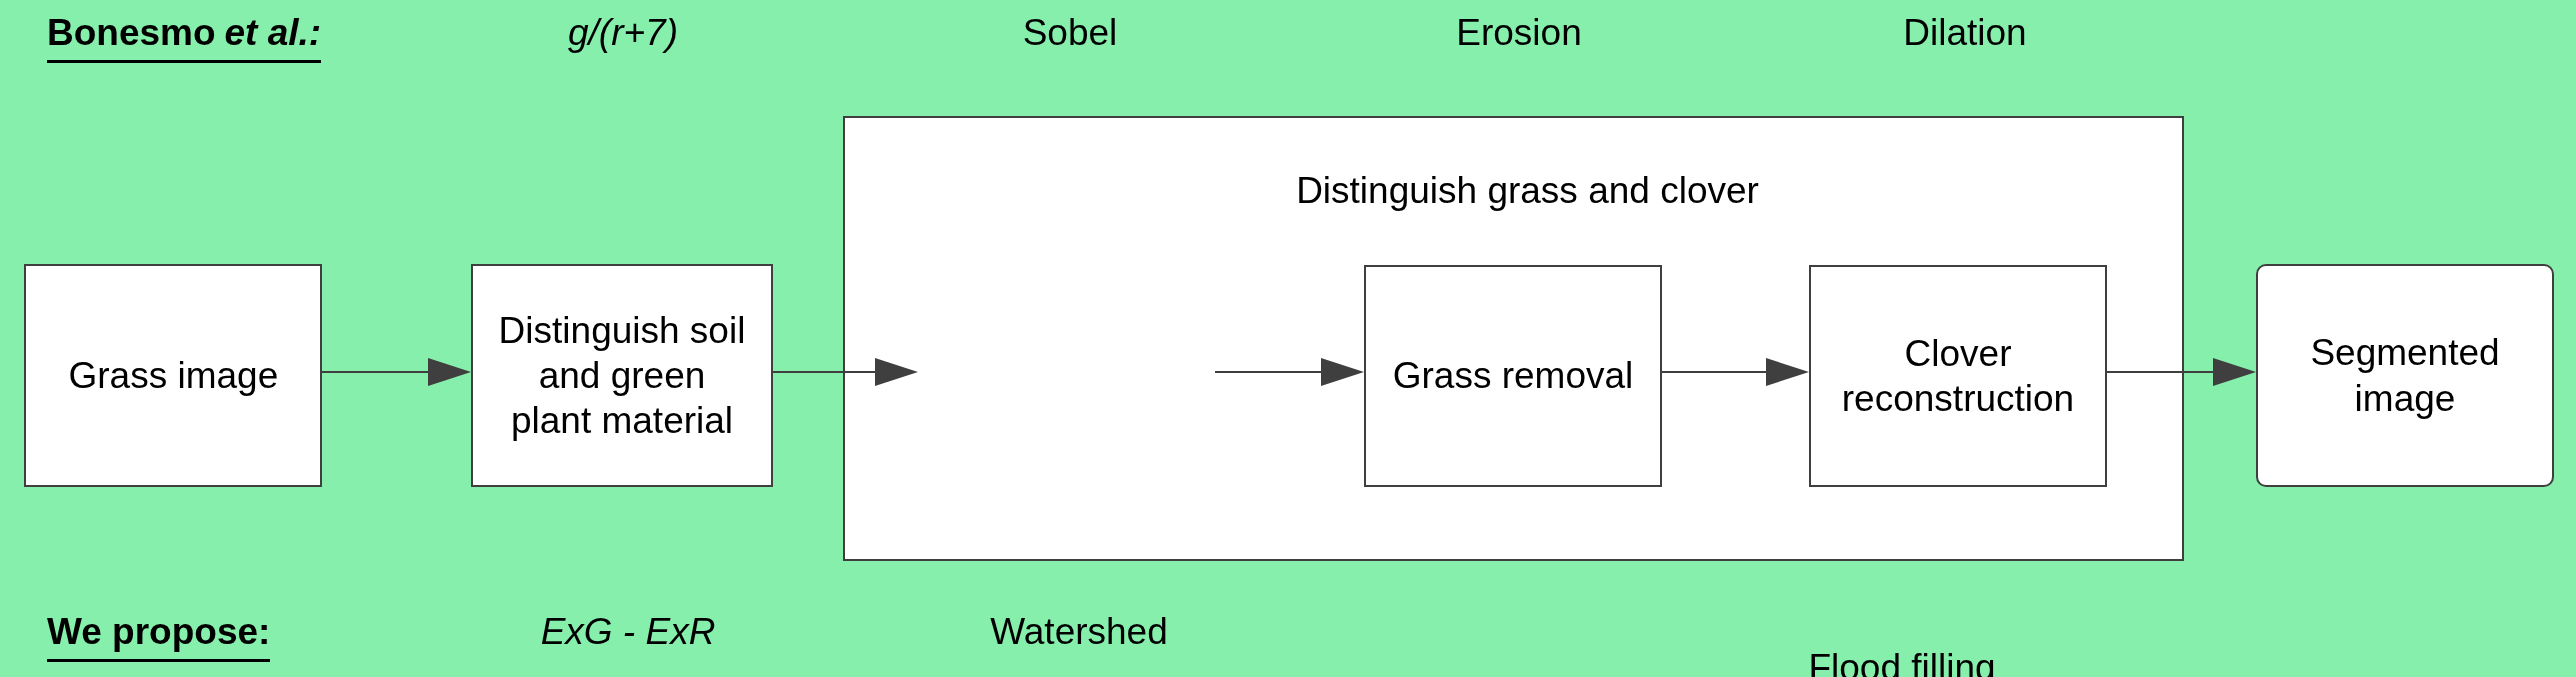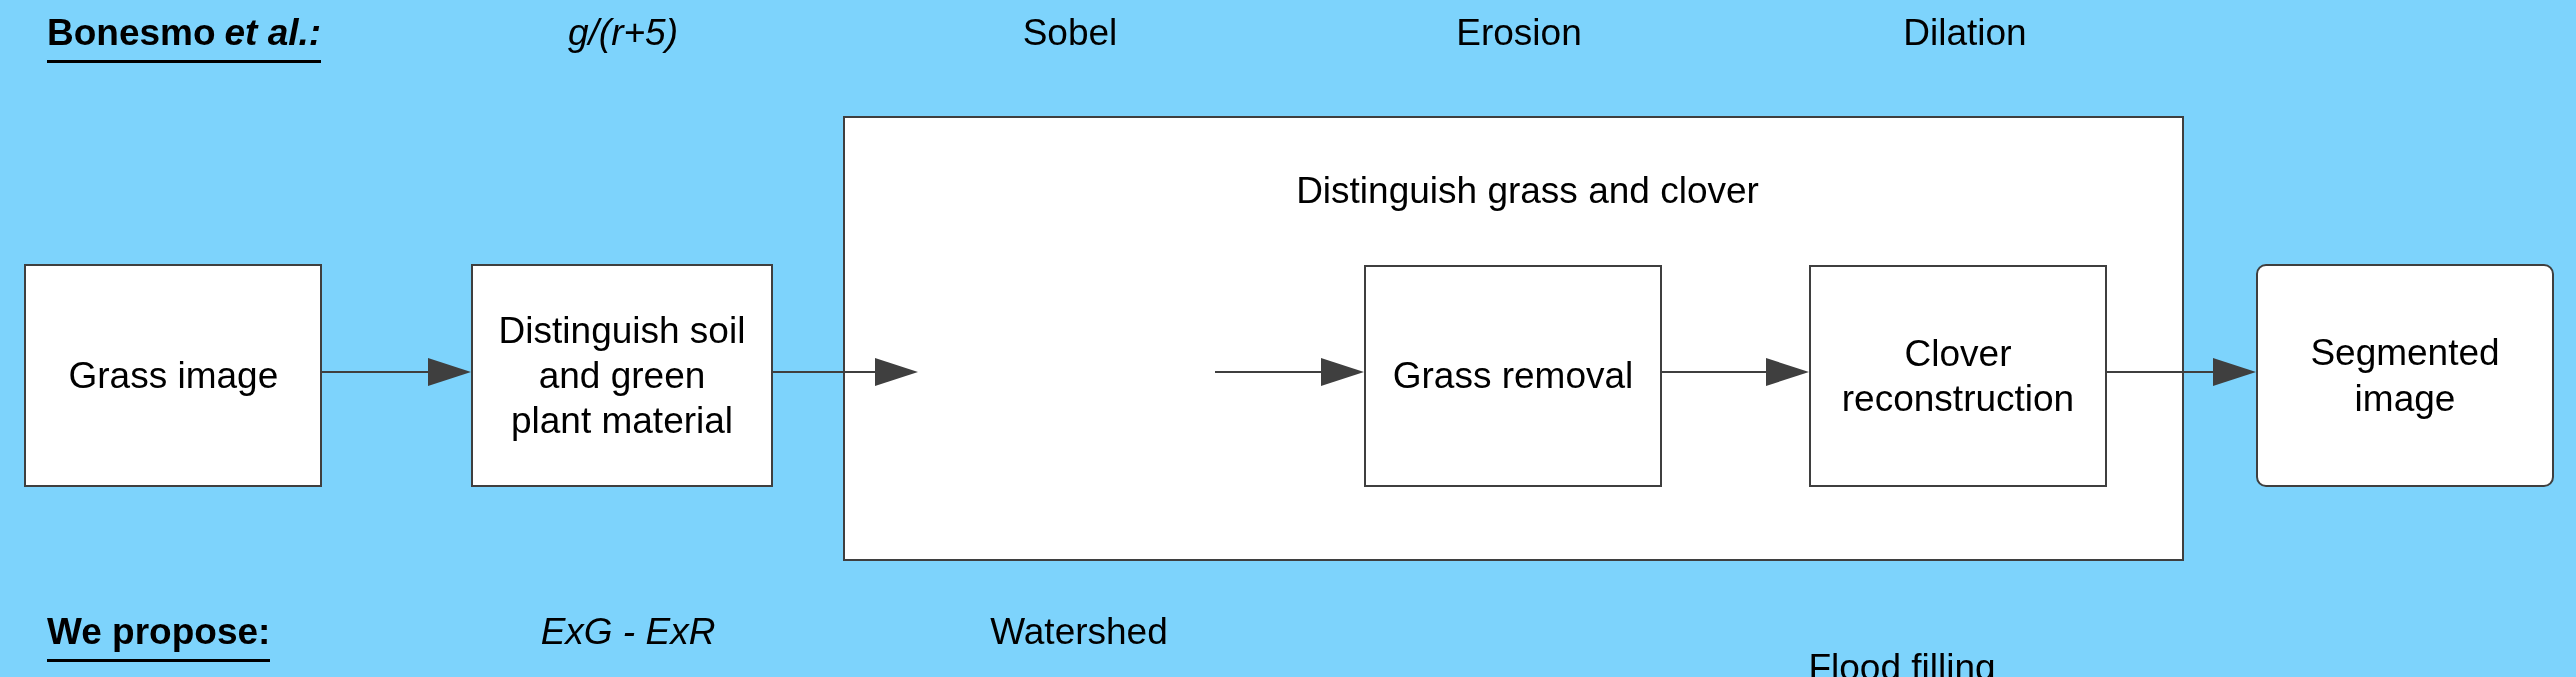--- a/index.html
+++ b/index.html
@@ -4,21 +4,21 @@
 <style>
   html, body {
     margin: 0;
     padding: 0;
     background: #ffffff;
   }
   .canvas {
     position: relative;
     width: 2576px;
     height: 678px;
-    background: #7dd3fc;
+    background: #86efac;
     font-family: "Liberation Sans", sans-serif;
     color: #000000;
     overflow: hidden;
   }
   .lbl {
     position: absolute;
     font-size: 37px;
     line-height: 1.2;
     white-space: nowrap;
     color: #000000;
@@ -91,21 +91,21 @@
   }
 </style>
 </head>
 <body>
 
 <div class="canvas">
 
   <div class="lbl hdr" style="left:47px; top:10.7px;">
     <span class="underline-wrap"><span class="name-gap">Bonesmo</span><span class="it">et al.:</span></span>
   </div>
-  <div class="lbl it centered" style="left:623px; top:10.7px;">g/(r+5)</div>
+  <div class="lbl it centered" style="left:623px; top:10.7px;">g/(r+7)</div>
   <div class="lbl centered" style="left:1070px; top:10.7px;">Sobel</div>
   <div class="lbl centered" style="left:1519px; top:10.7px;">Erosion</div>
   <div class="lbl centered" style="left:1965px; top:10.7px;">Dilation</div>
 
   <div class="container-box" style="left:843px; top:116px; width:1341px; height:445px;">
     <div class="container-title">Distinguish grass and clover</div>
   </div>
 
   <div class="box" style="left:24.4px;  top:264px; width:298px; height:223px;">Grass image</div>
   <div class="box" style="left:471px; top:264px; width:302px; height:223px;">Distinguish soil

